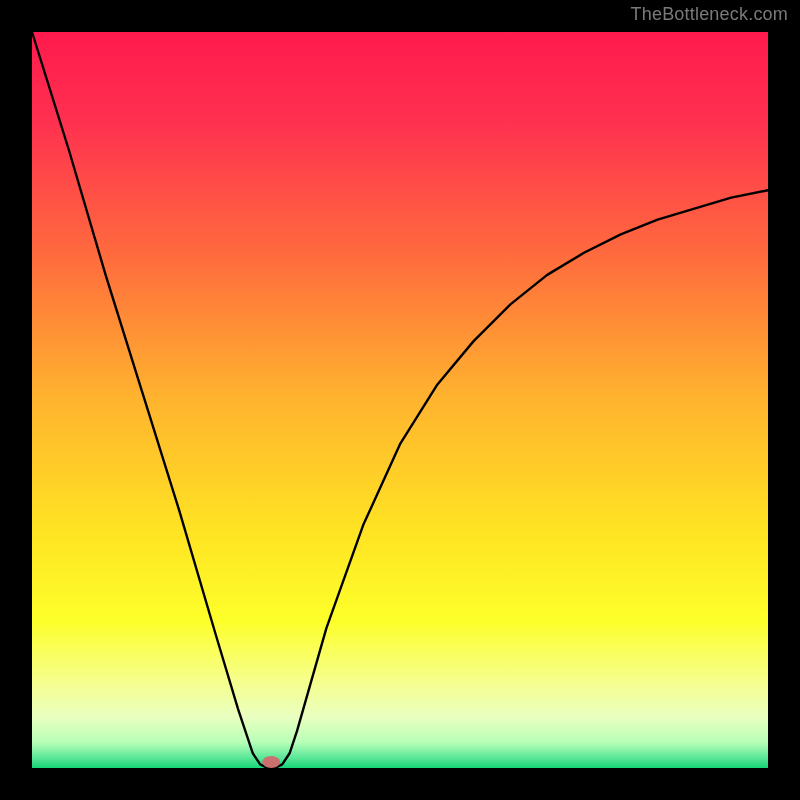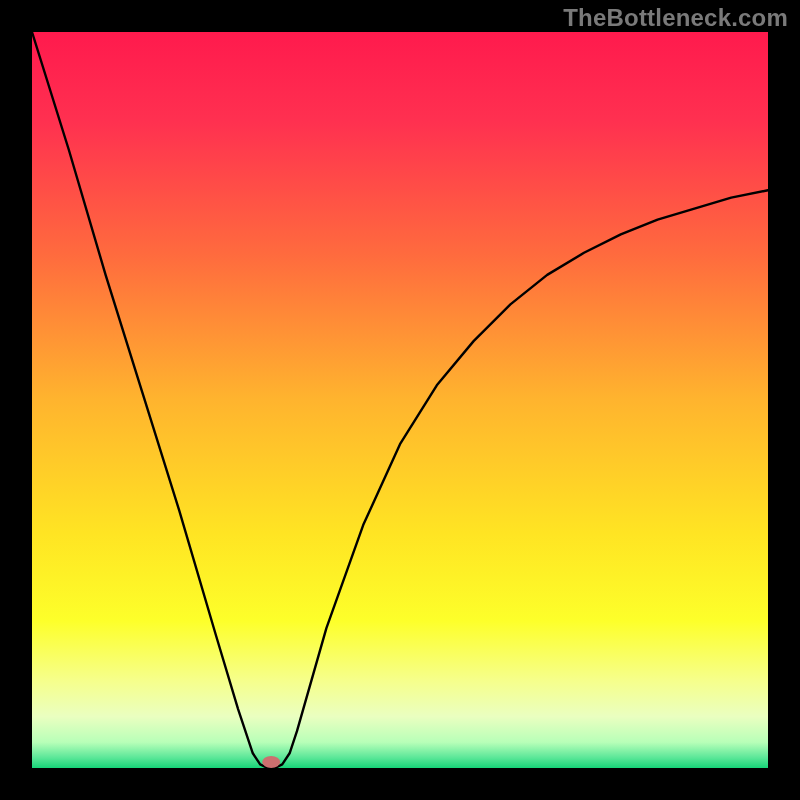--- a/index.html
+++ b/index.html
@@ -15,22 +15,22 @@
     position: relative;
     width: 800px;
     height: 800px;
     background: #000;
   }
   .watermark {
     position: absolute;
     top: 4px;
     right: 12px;
     color: #7a7a7a;
-    font-size: 24px;
-    font-weight: 700;
+    font-size: 18px;
+    font-weight: 400;
     letter-spacing: 0.2px;
     user-select: none;
   }
   svg {
     display: block;
   }
 </style>
 </head>
 <body>
 

